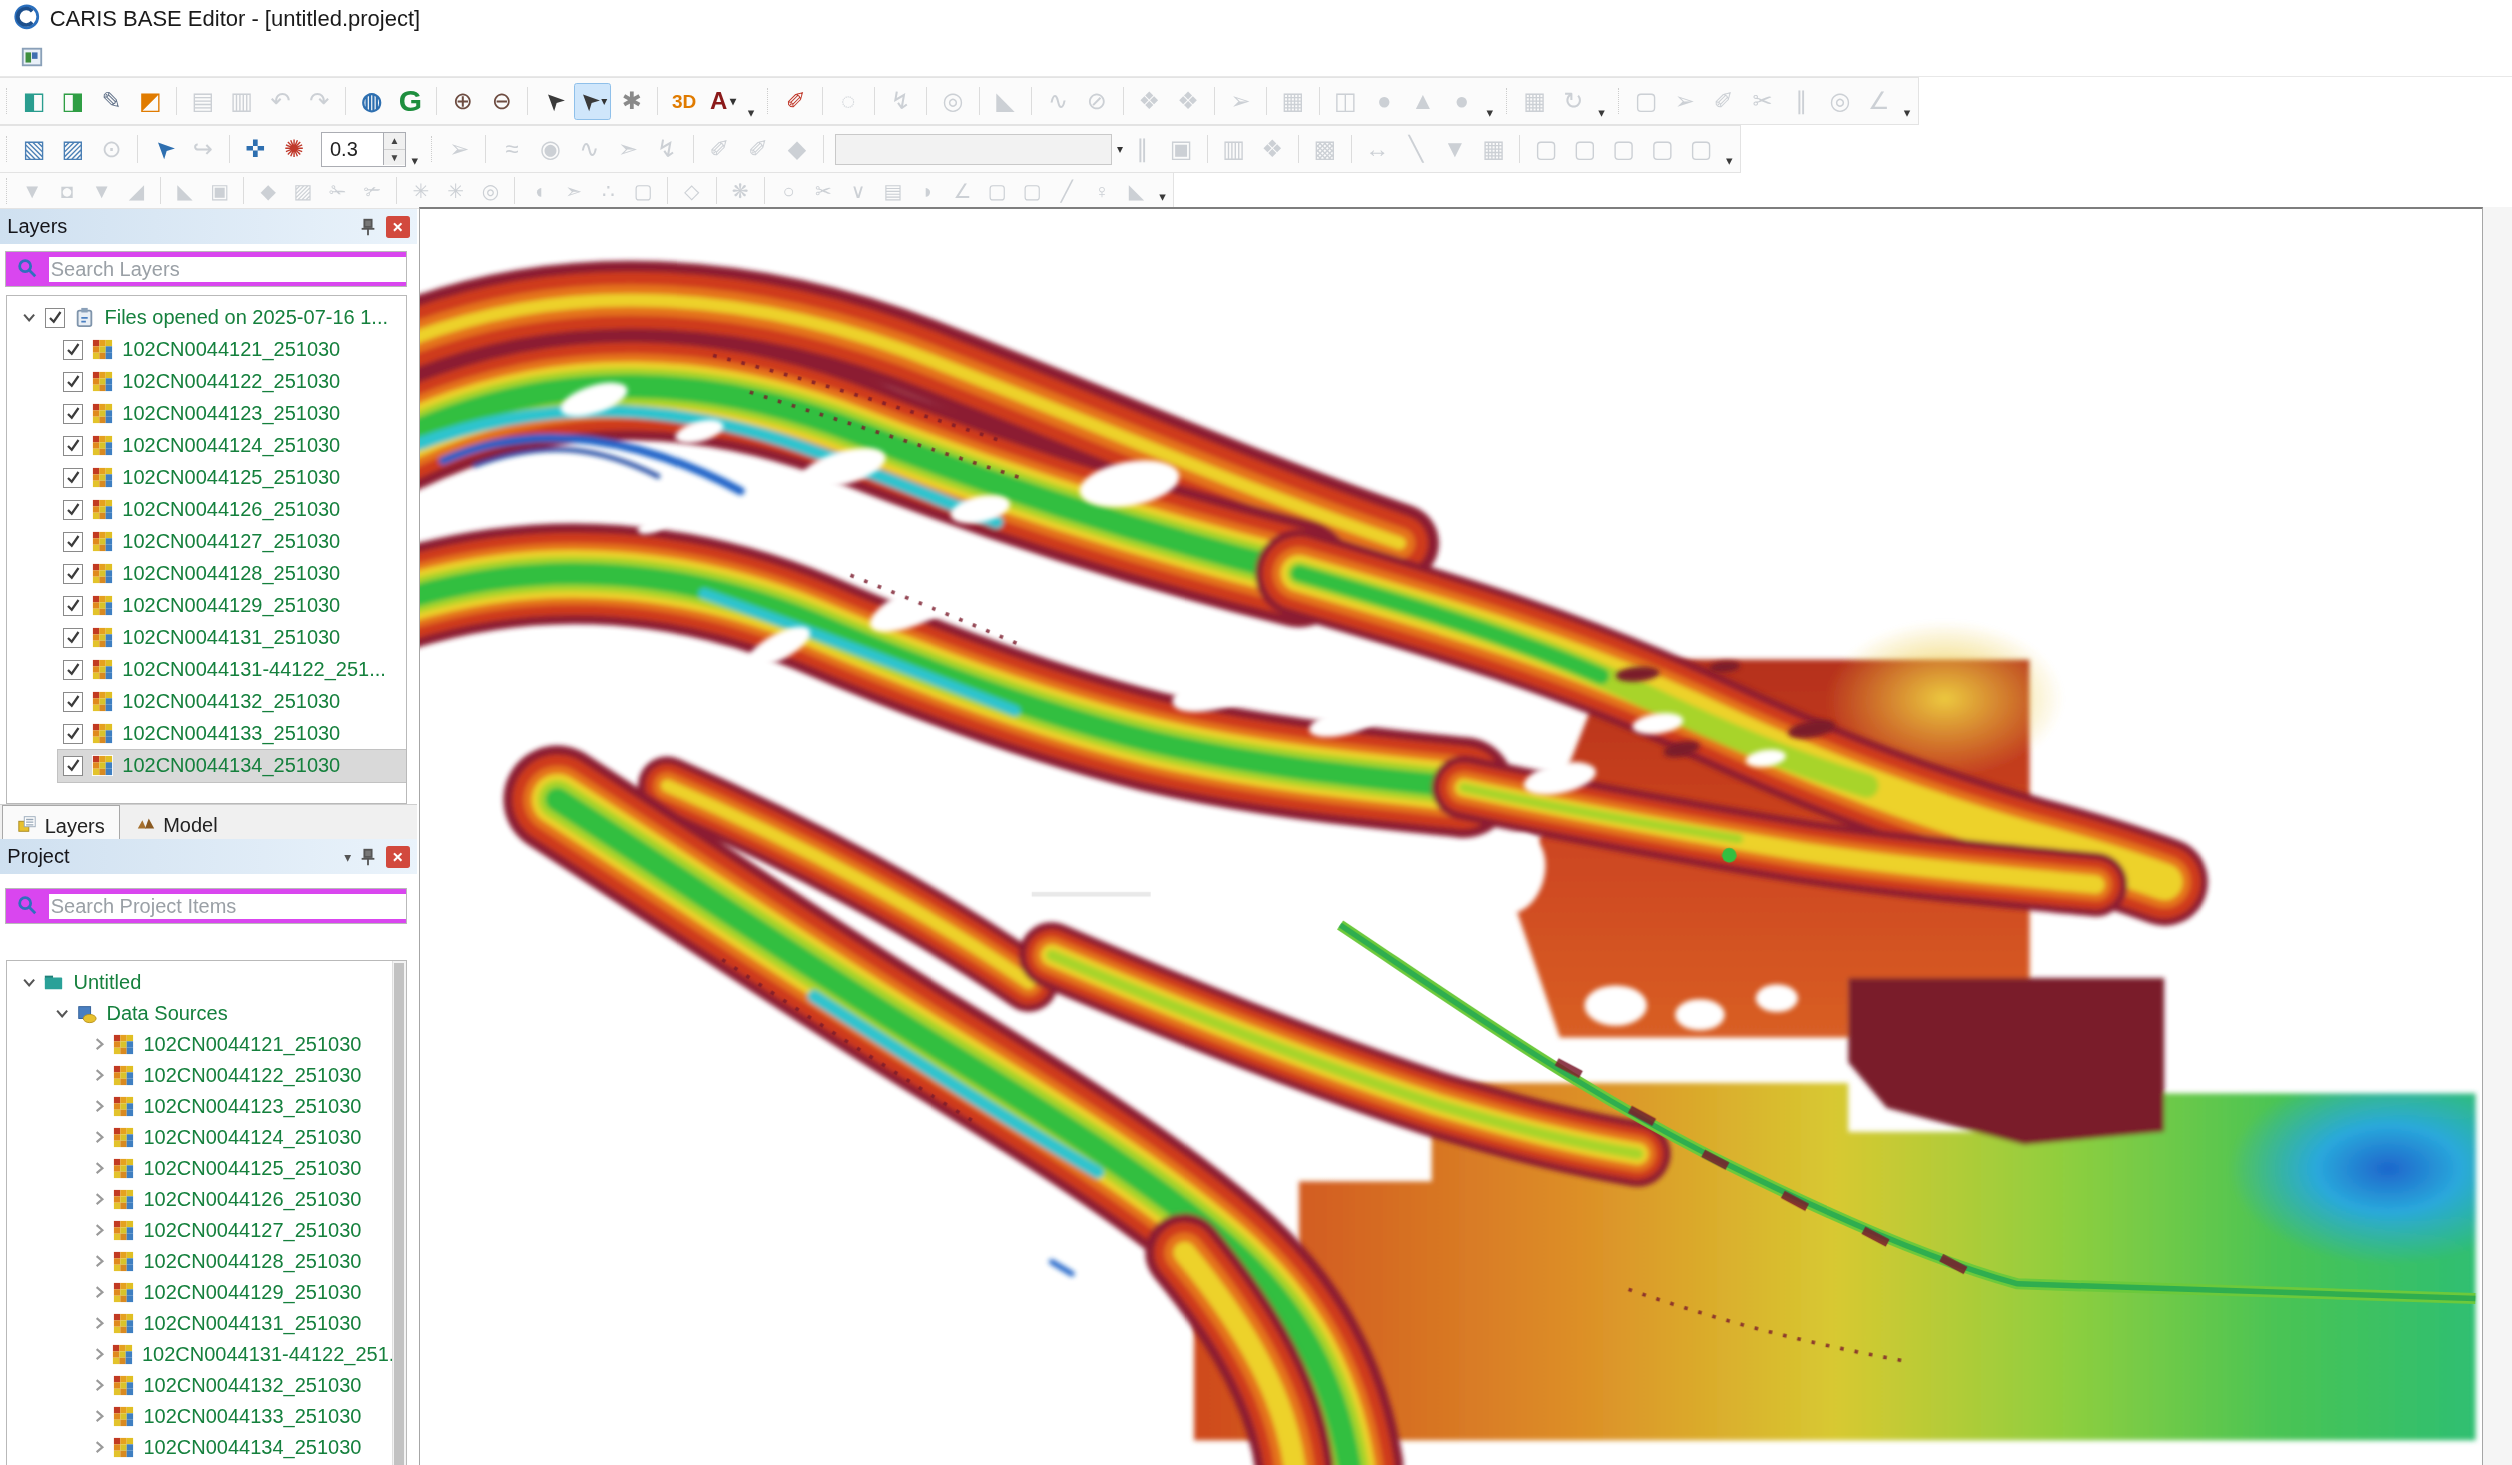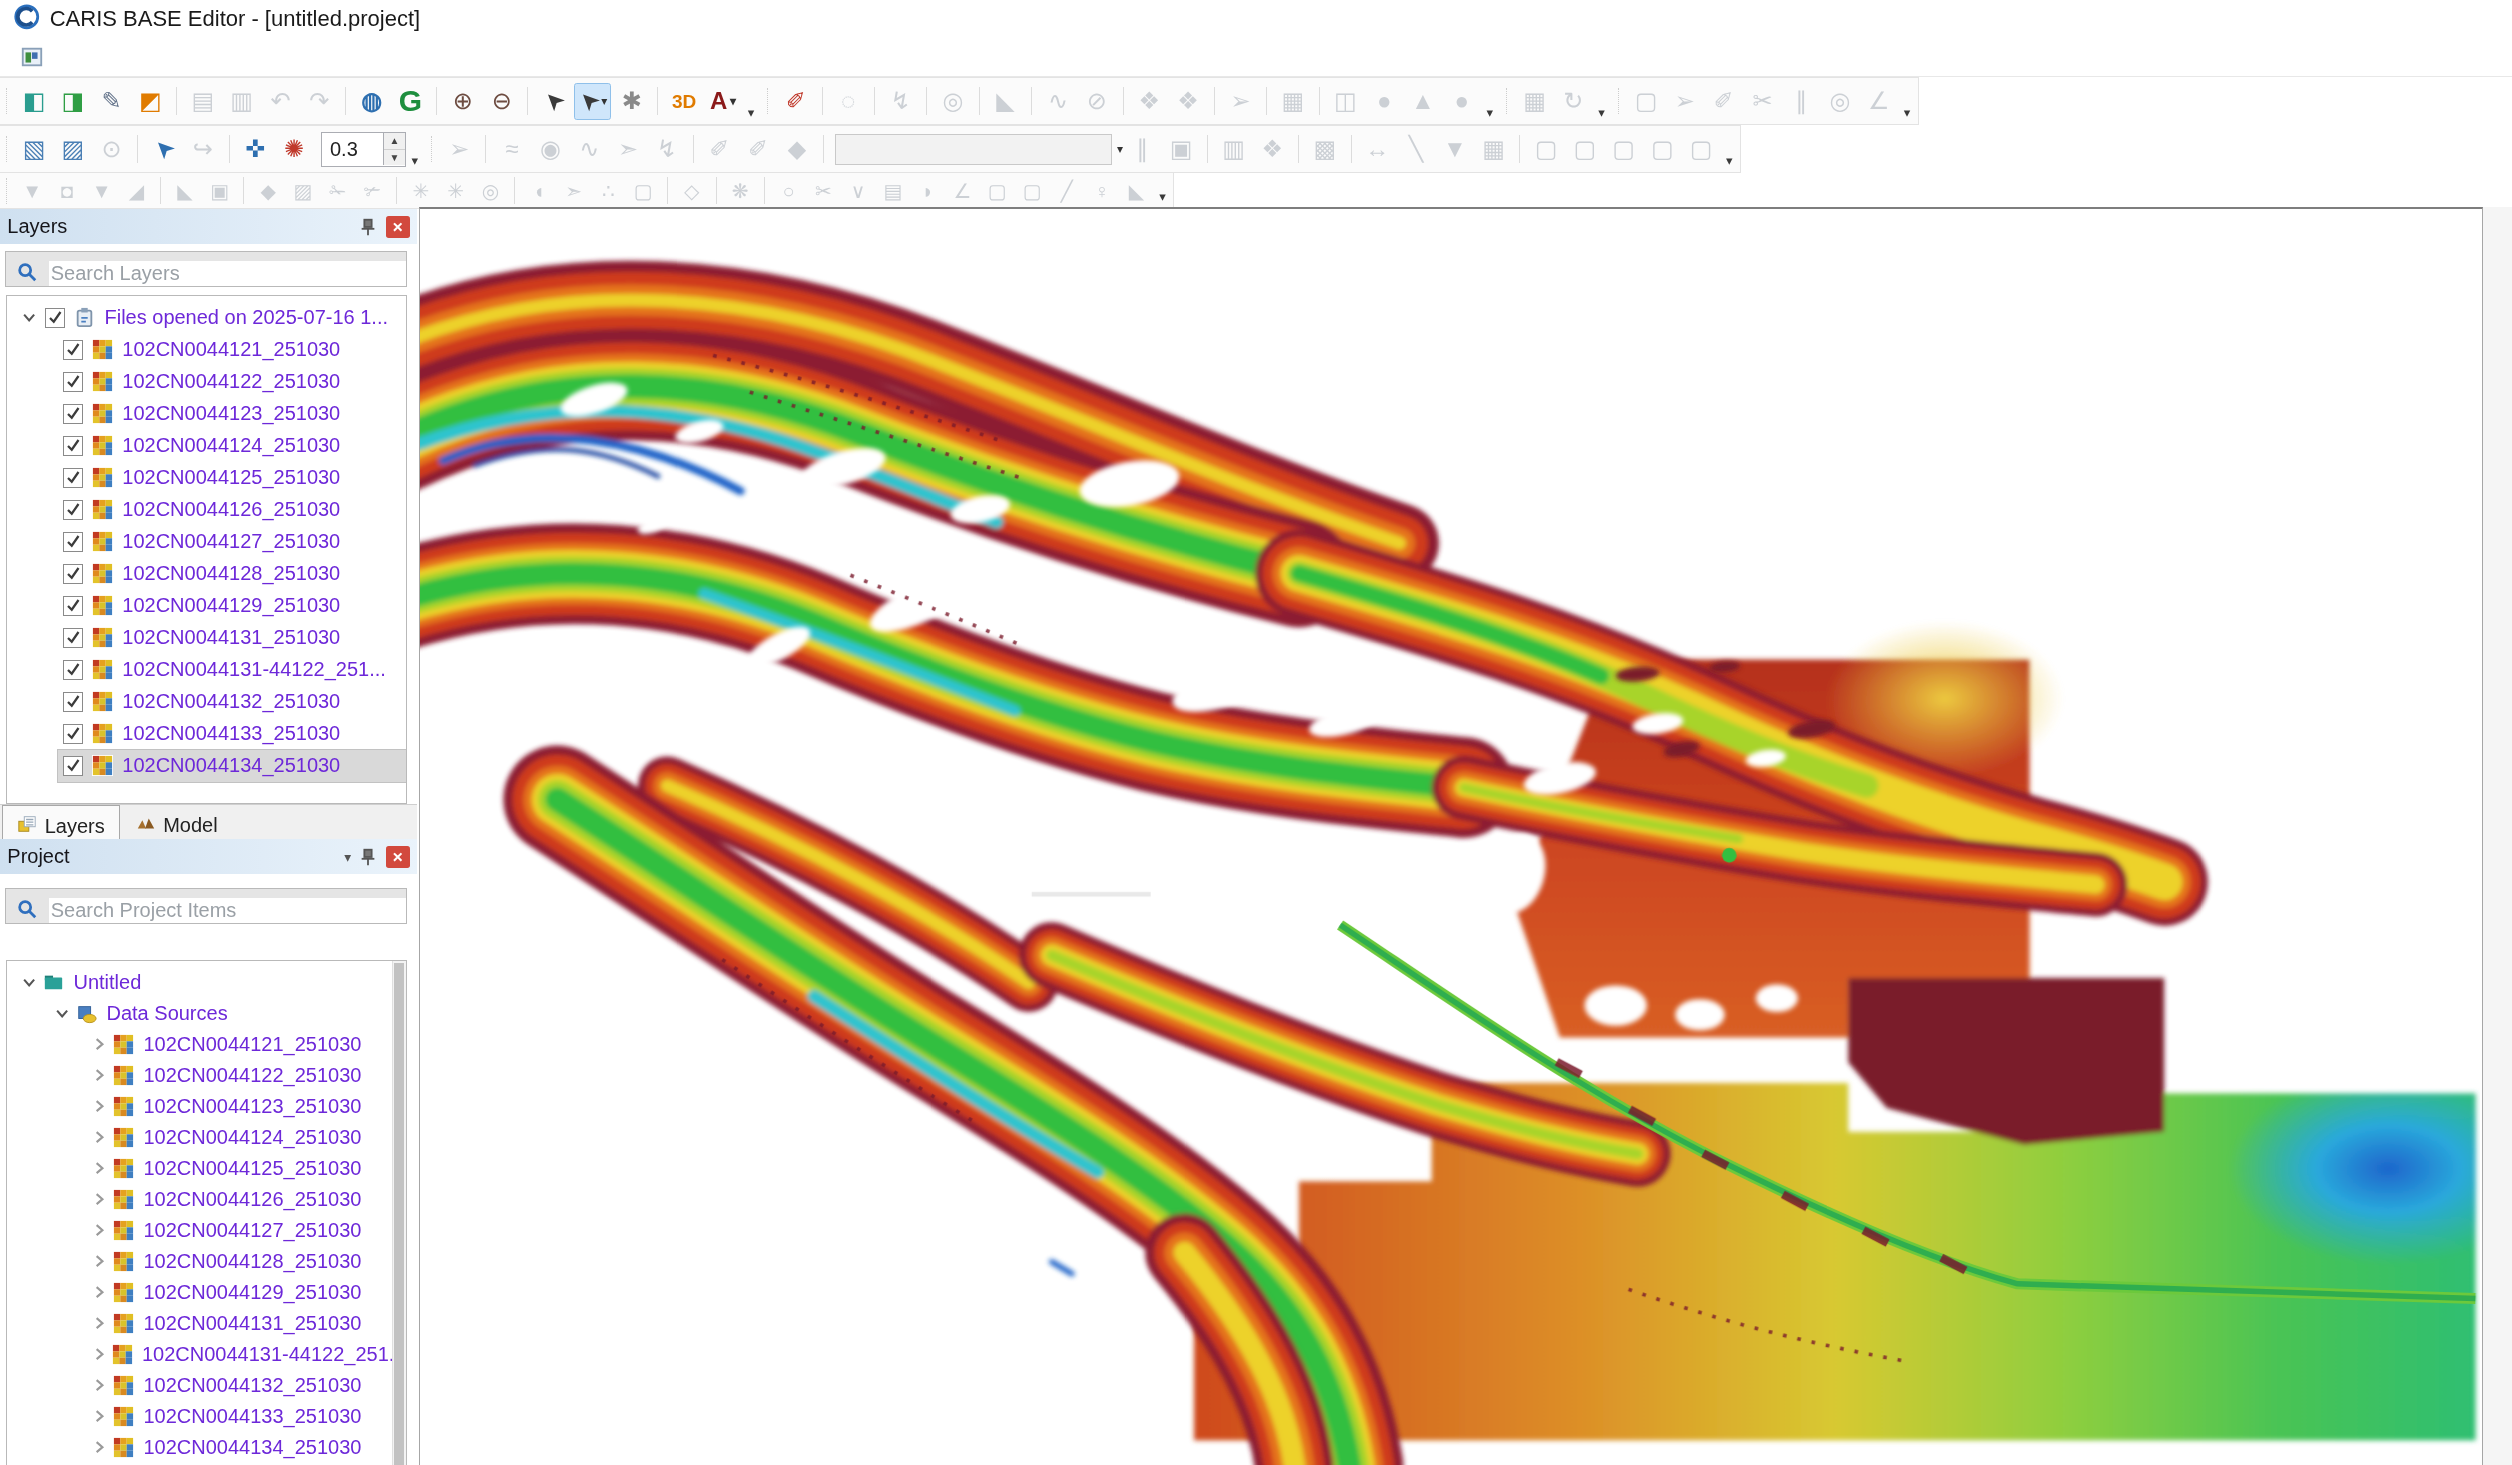--- a/index.html
+++ b/index.html
@@ -37,26 +37,26 @@
   .spin .arrows span{font-size:10px;line-height:15.6px;padding:0 5.5px;background:#f0f0f0;color:#444}
   .spin .arrows span:first-child{border-bottom:0.9px solid #d0d0d0}
   .combo{width:275px;height:29px;background:#f2f2f2;border:0.9px solid #c9c9c9;margin:0 1.8px 0 5.5px}
   
   .phead{position:absolute;left:0;width:417px;height:35px;display:flex;align-items:center;
          background:linear-gradient(to right,#cfe0f0,#eaf3fb);padding:0 7.3px;box-sizing:border-box}
   .phead .ptitle{font-size:20px;color:#15151a;flex:1}
   .phbtn{display:flex;align-items:center;justify-content:center;margin-left:7.3px}
   .closebtn{width:24px;height:22px;background:#d2493d;border-radius:2.7px;color:#fff;font-size:13.7px;font-weight:bold;display:flex;align-items:center;justify-content:center}
   .searchwrap{position:absolute;left:3.7px;width:405px;height:44px}
-  .searchbox{position:absolute;inset:3.7px 1.8px 3.7px 1.8px;border:1.8px solid #b9b9b9;background:#e5e5e5;display:flex;align-items:flex-end;padding-left:9.2px}
+  .searchbox{position:absolute;inset:3.7px 1.8px 3.7px 1.8px;border:1.8px solid #b9b9b9;background:#d946ef;display:flex;align-items:center;padding-left:9.2px}
   .searchbox input{border:none;outline:none;font-size:20px;color:#333;flex:1;margin-left:11px;font-family:"Liberation Sans",sans-serif}
   .searchbox input::placeholder{color:#9aa0a6}
   .treebox{position:absolute;left:5.5px;width:401px;border:1.8px solid #b9b9b9;background:#fff;box-sizing:border-box;overflow:hidden}
   .trow{display:flex;align-items:center;box-sizing:border-box}
-  .trow .tlabel{font-size:20px;color:#6d28d9;white-space:nowrap;margin-left:9.2px}
+  .trow .tlabel{font-size:20px;color:#15803d;white-space:nowrap;margin-left:9.2px}
   .trow.sel .rowfill{background:#d9d9d9;outline:0.9px solid #c2c2c2}
   .rowfill{display:flex;align-items:center;flex:1;height:100%;padding-left:1.8px}
   .chev{display:flex;width:24px;justify-content:center}
   .cb{width:20px;height:20px;border:1.8px solid #8a8a8a;background:#fff;display:flex;align-items:center;justify-content:center;margin:0 7.3px 0 3.7px;box-sizing:border-box}
   .tico{display:flex;margin-left:1.8px}
   
   #layers-tabs{position:absolute;left:0;top:804px;width:417px;height:42px;background:#f0f0f0;border-top:0.9px solid #cfcfcf;display:flex;align-items:stretch;padding-left:1.8px;box-sizing:border-box}
   .tab{display:flex;align-items:center;gap:7.3px;font-size:20px;padding:0 14.6px;color:#222;border:0.9px solid transparent}
   .tab.active{background:#fafafa;border:0.9px solid #a8a8a8;border-bottom:none}
   

